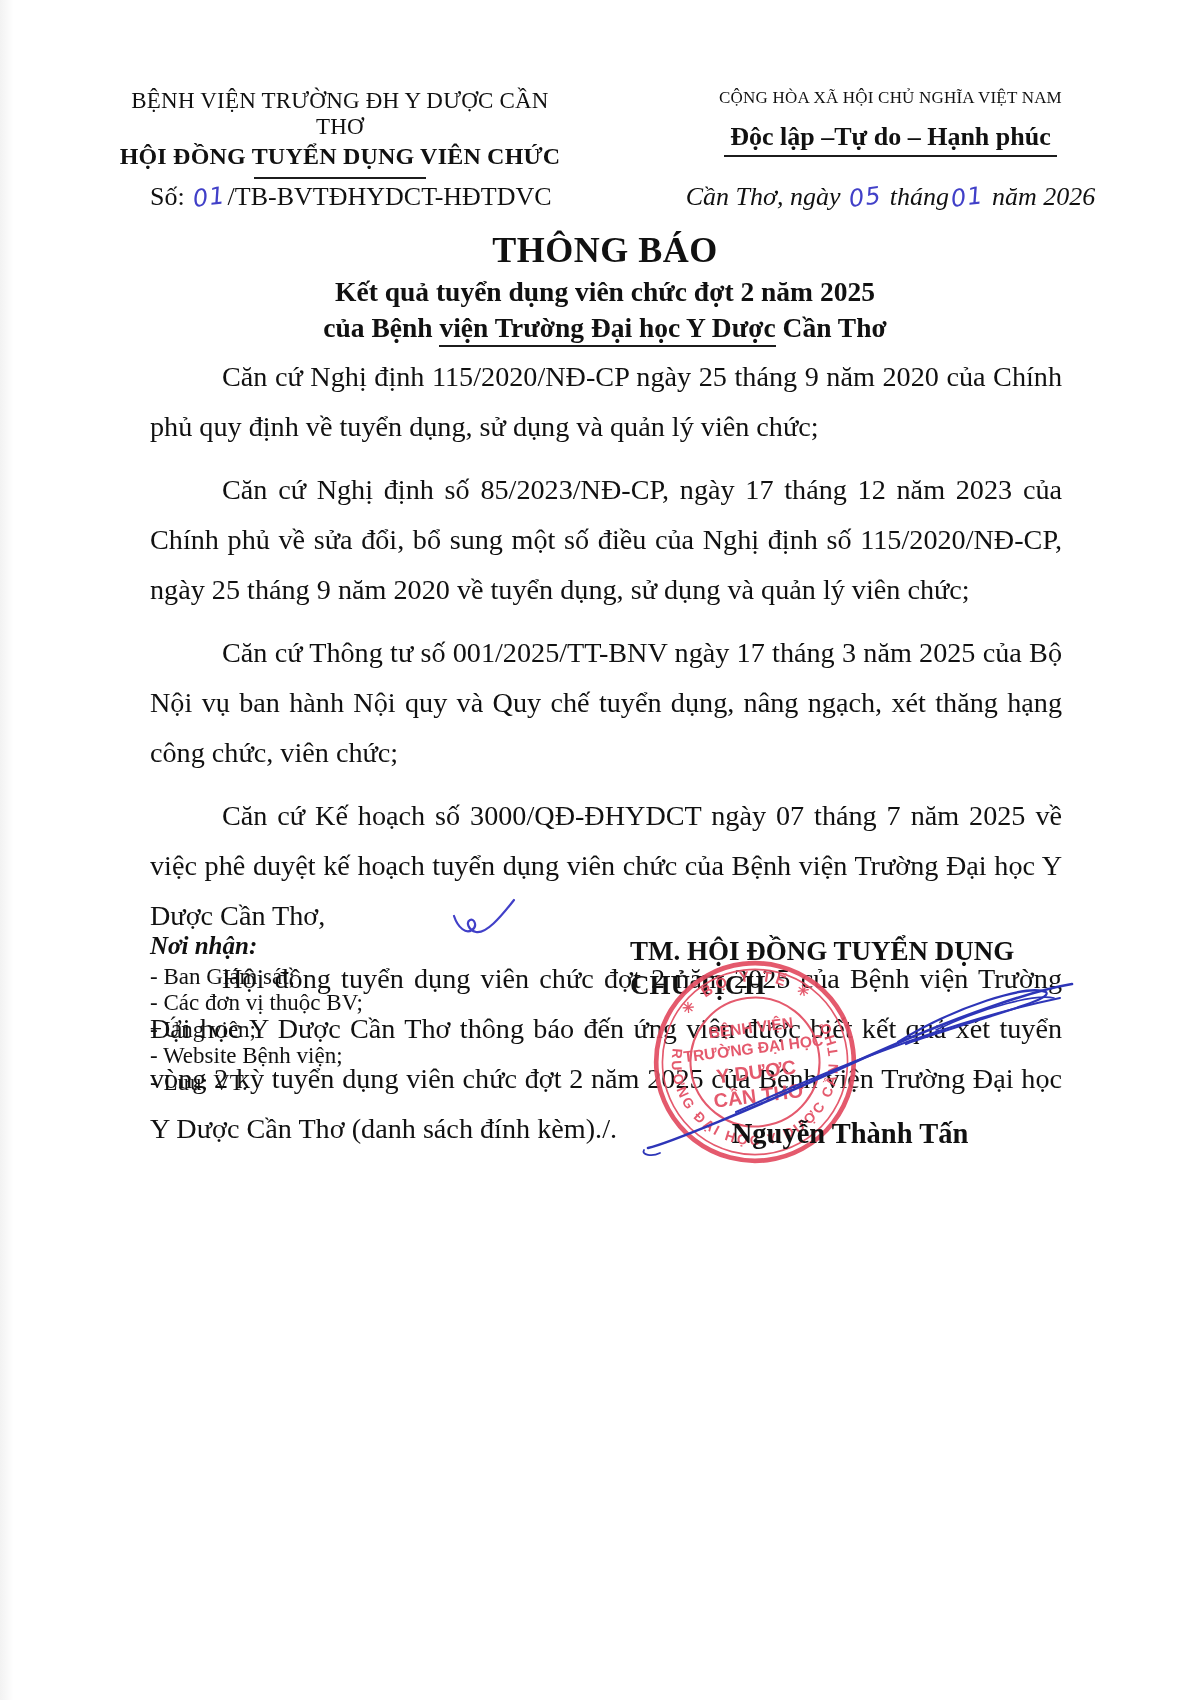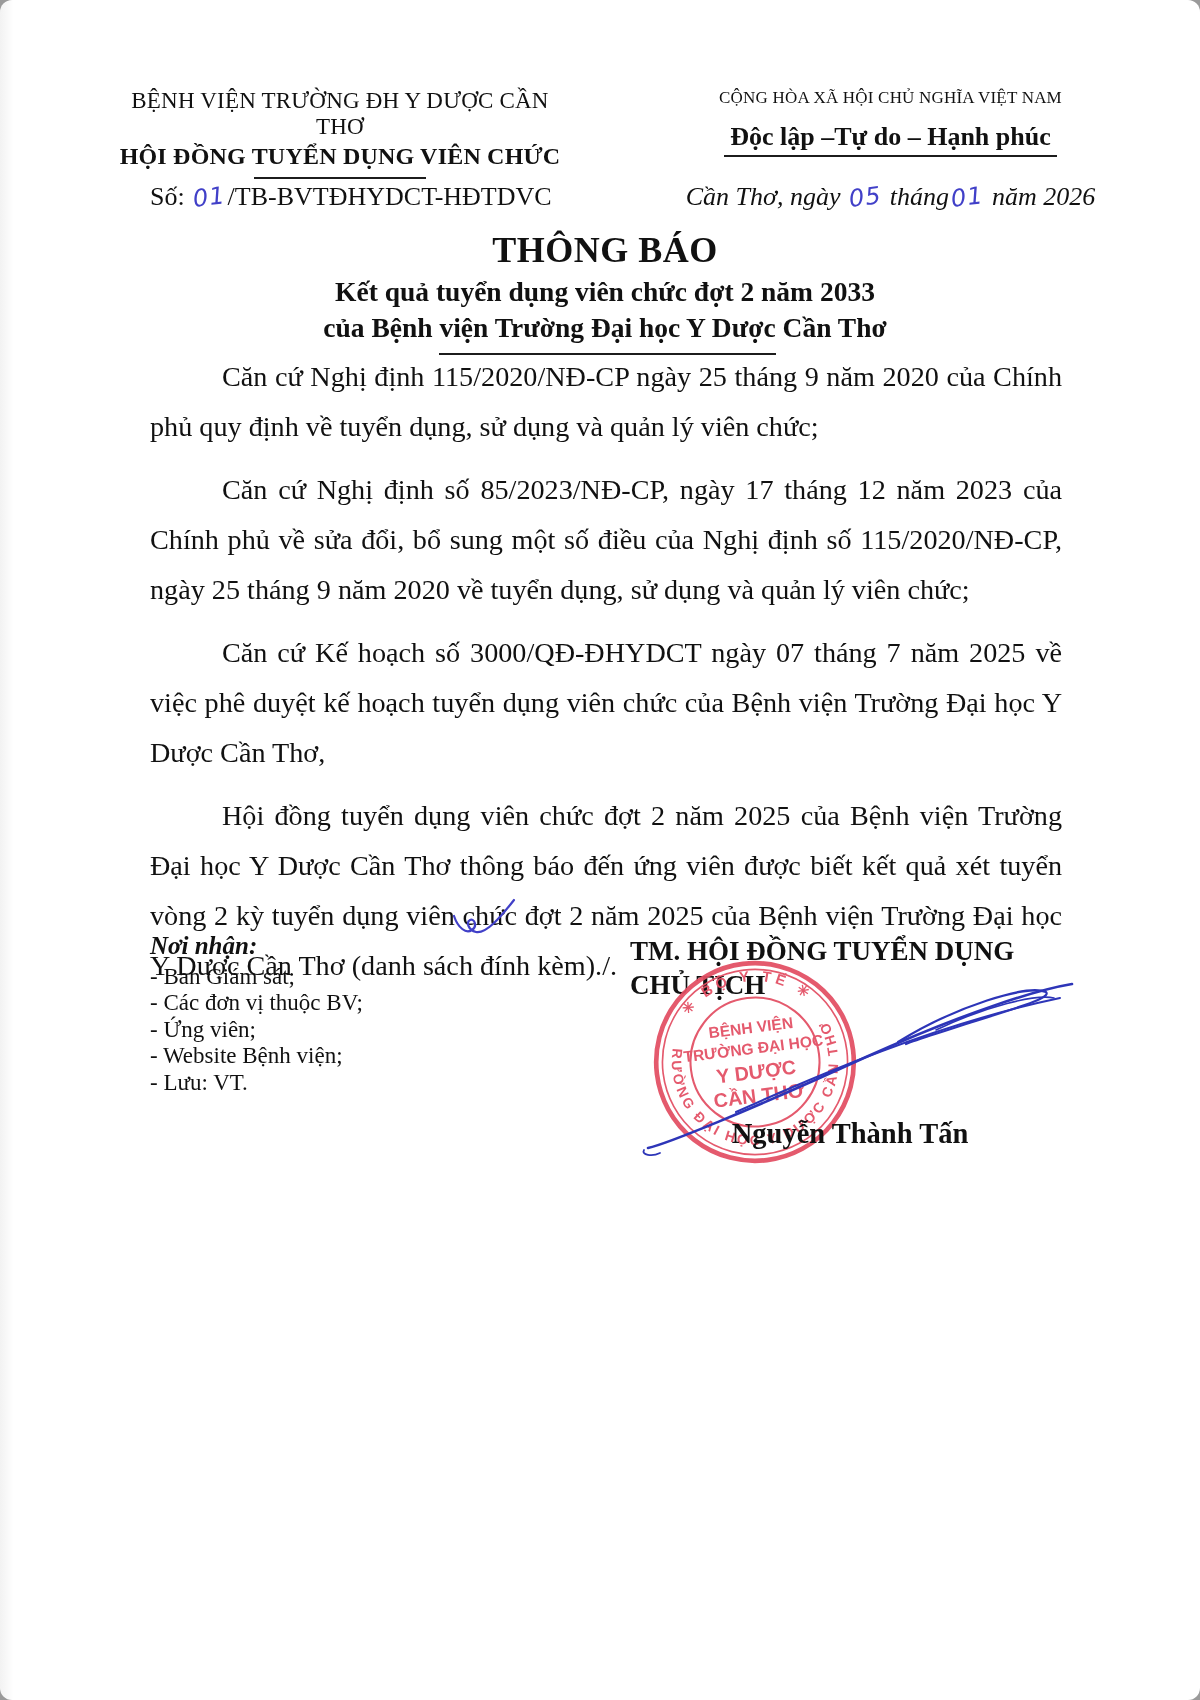--- a/index.html
+++ b/index.html
@@ -5,21 +5,20 @@
   html,body{margin:0;padding:0;}
   body{background:#9a9a9a;}
   .page{
     position:relative;
     width:1200px;height:1700px;
     margin:0 auto;
     background:#ffffff;
     font-family:"Liberation Serif", serif;
     color:#111;
     overflow:hidden;
-    border-radius:12px;
   }
   
   .page::before{
     content:"";position:absolute;left:0;top:0;bottom:0;width:14px;
     background:linear-gradient(90deg, rgba(0,0,0,0.05), rgba(0,0,0,0));
     pointer-events:none;
   }
 
   
   .hdr-left{position:absolute;left:105px;top:88px;width:470px;text-align:center;}
@@ -44,21 +43,21 @@
     font-size:0.92em;
     letter-spacing:1px;
     padding:0 2px;
   }
 
   
   .title-block{position:absolute;left:140px;top:229px;width:930px;text-align:center;}
   .title-block .t1{font-size:36px;font-weight:bold;letter-spacing:.5px;}
   .title-block .t2{font-size:27.5px;font-weight:bold;margin-top:5px;}
   .title-block .t3{font-size:27.5px;font-weight:bold;margin-top:4px;}
-  .title-block .t3 .u{border-bottom:2.4px solid #1c1c1c;padding-bottom:10px;}
+  .title-block .t3 .u{border-bottom:2.4px solid #1c1c1c;padding-bottom:2px;}
 
   
   .body-text{position:absolute;left:150px;top:352px;width:912px;}
   .body-p{
     margin:0 0 13px 0;
     font-size:28.2px;
     line-height:50px;
     text-align:justify;
     text-indent:72px;
   }
@@ -100,27 +99,28 @@
 
   <div class="date-line">
     <span>Cần Thơ, ngày</span>
     <span class="hand">05</span>
     <span>tháng</span><span class="hand">01</span>
     <span>năm 2026</span>
   </div>
 
   <div class="title-block">
     <div class="t1">THÔNG BÁO</div>
-    <div class="t2">Kết quả tuyển dụng viên chức đợt 2 năm 2033</div>
+    <div class="t2">Kết quả tuyển dụng viên chức đợt 2 năm 2025</div>
     <div class="t3"><span>của Bệnh </span><span class="u">viện Trường Đại học Y Dược</span><span> Cần Thơ</span></div>
   </div>
 
   <div class="body-text">
     <p class="body-p">Căn cứ Nghị định 115/2020/NĐ-CP ngày 25 tháng 9 năm 2020 của Chính phủ quy định về tuyển dụng, sử dụng và quản lý viên chức;</p>
     <p class="body-p">Căn cứ Nghị định số 85/2023/NĐ-CP, ngày 17 tháng 12 năm 2023 của Chính phủ về sửa đổi, bổ sung một số điều của Nghị định số 115/2020/NĐ-CP, ngày 25 tháng 9 năm 2020 về tuyển dụng, sử dụng và quản lý viên chức;</p>
+    <p class="body-p">Căn cứ Thông tư số 001/2025/TT-BNV ngày 17 tháng 3 năm 2025 của Bộ Nội vụ ban hành Nội quy và Quy chế tuyển dụng, nâng ngạch, xét thăng hạng công chức, viên chức;</p>
     <p class="body-p">Căn cứ Kế hoạch số 3000/QĐ-ĐHYDCT ngày 07 tháng 7 năm 2025 về việc phê duyệt kế hoạch tuyển dụng viên chức của Bệnh viện Trường Đại học Y Dược Cần Thơ,</p>
     <p class="body-p">Hội đồng tuyển dụng viên chức đợt 2 năm 2025 của Bệnh viện Trường Đại học Y Dược Cần Thơ thông báo đến ứng viên được biết kết quả xét tuyển vòng 2 kỳ tuyển dụng viên chức đợt 2 năm 2025 của Bệnh viện Trường Đại học Y Dược Cần Thơ (danh sách đính kèm)./.</p>
   </div>
 
   <svg class="flourish-svg" viewBox="0 0 66 46">
     <path d="M2,20 C6,32 14,38 20,34 C26,30 22,22 18,24 C14,26 16,34 24,36 C34,38 48,22 62,4" fill="none" stroke="#4140c8" stroke-width="2.2" stroke-linecap="round"></path>
   </svg>
 
   <div class="recipients">
     <div class="rh">Nơi nhận:</div>

